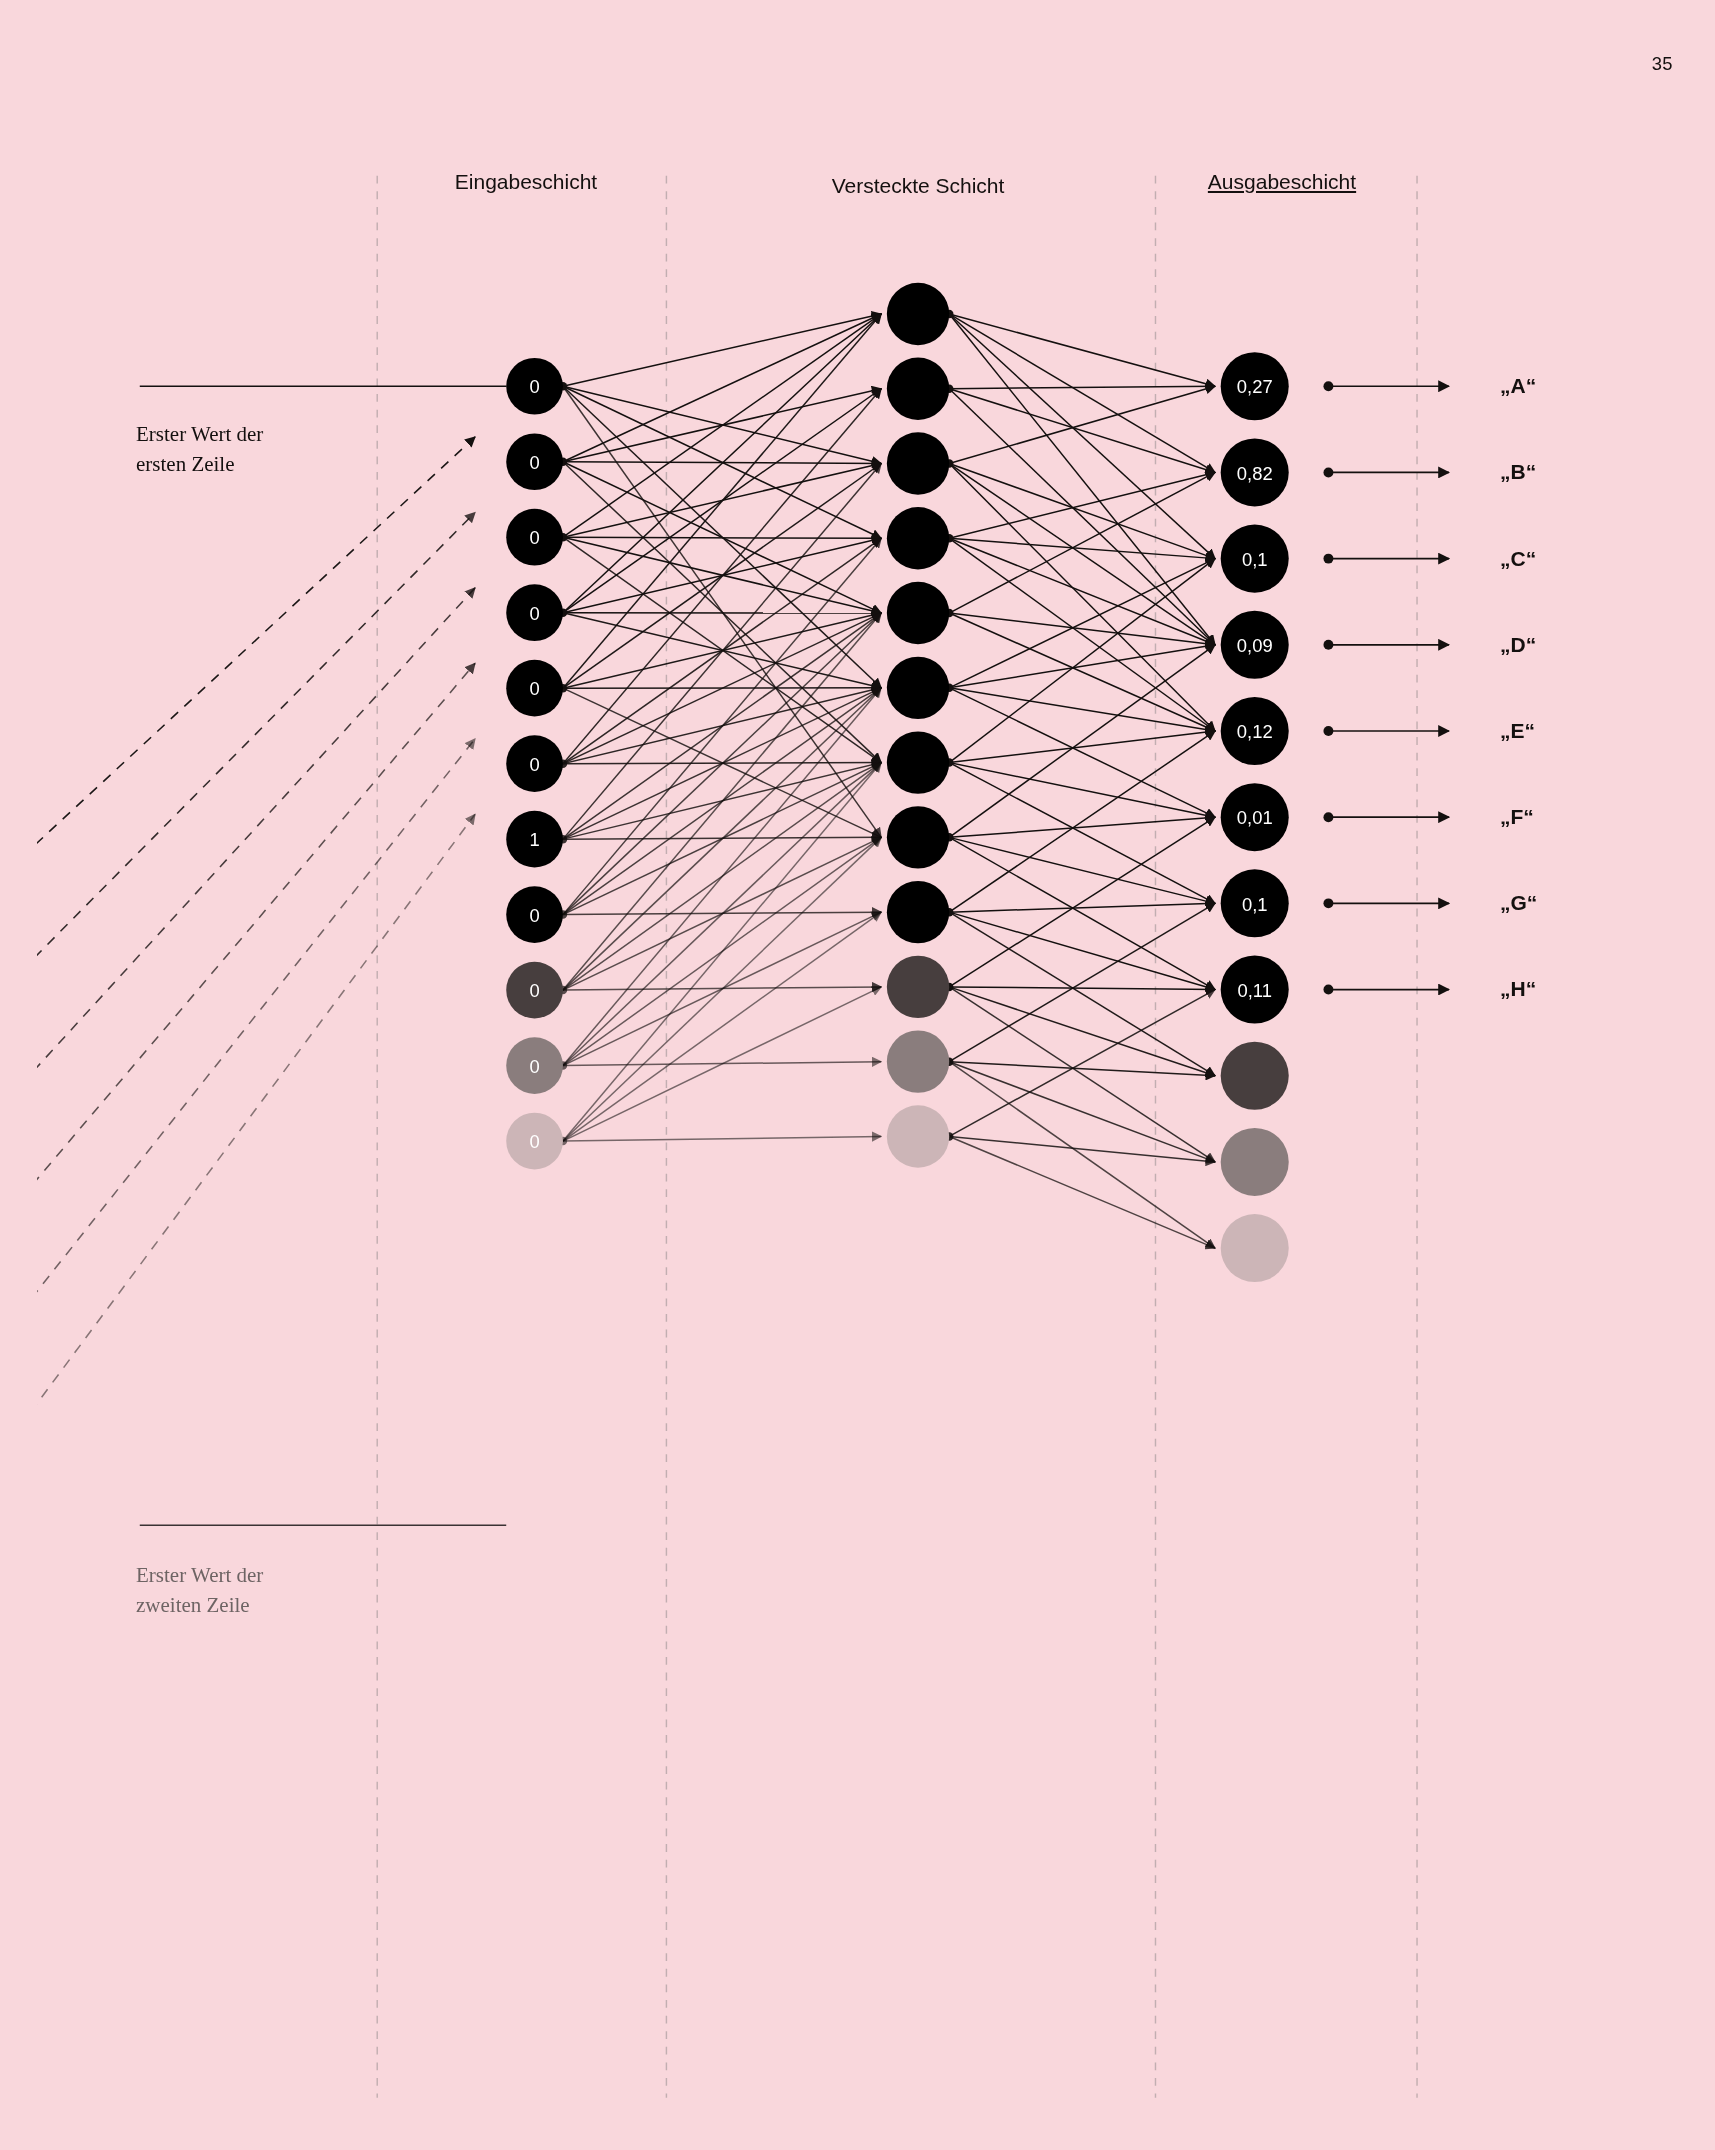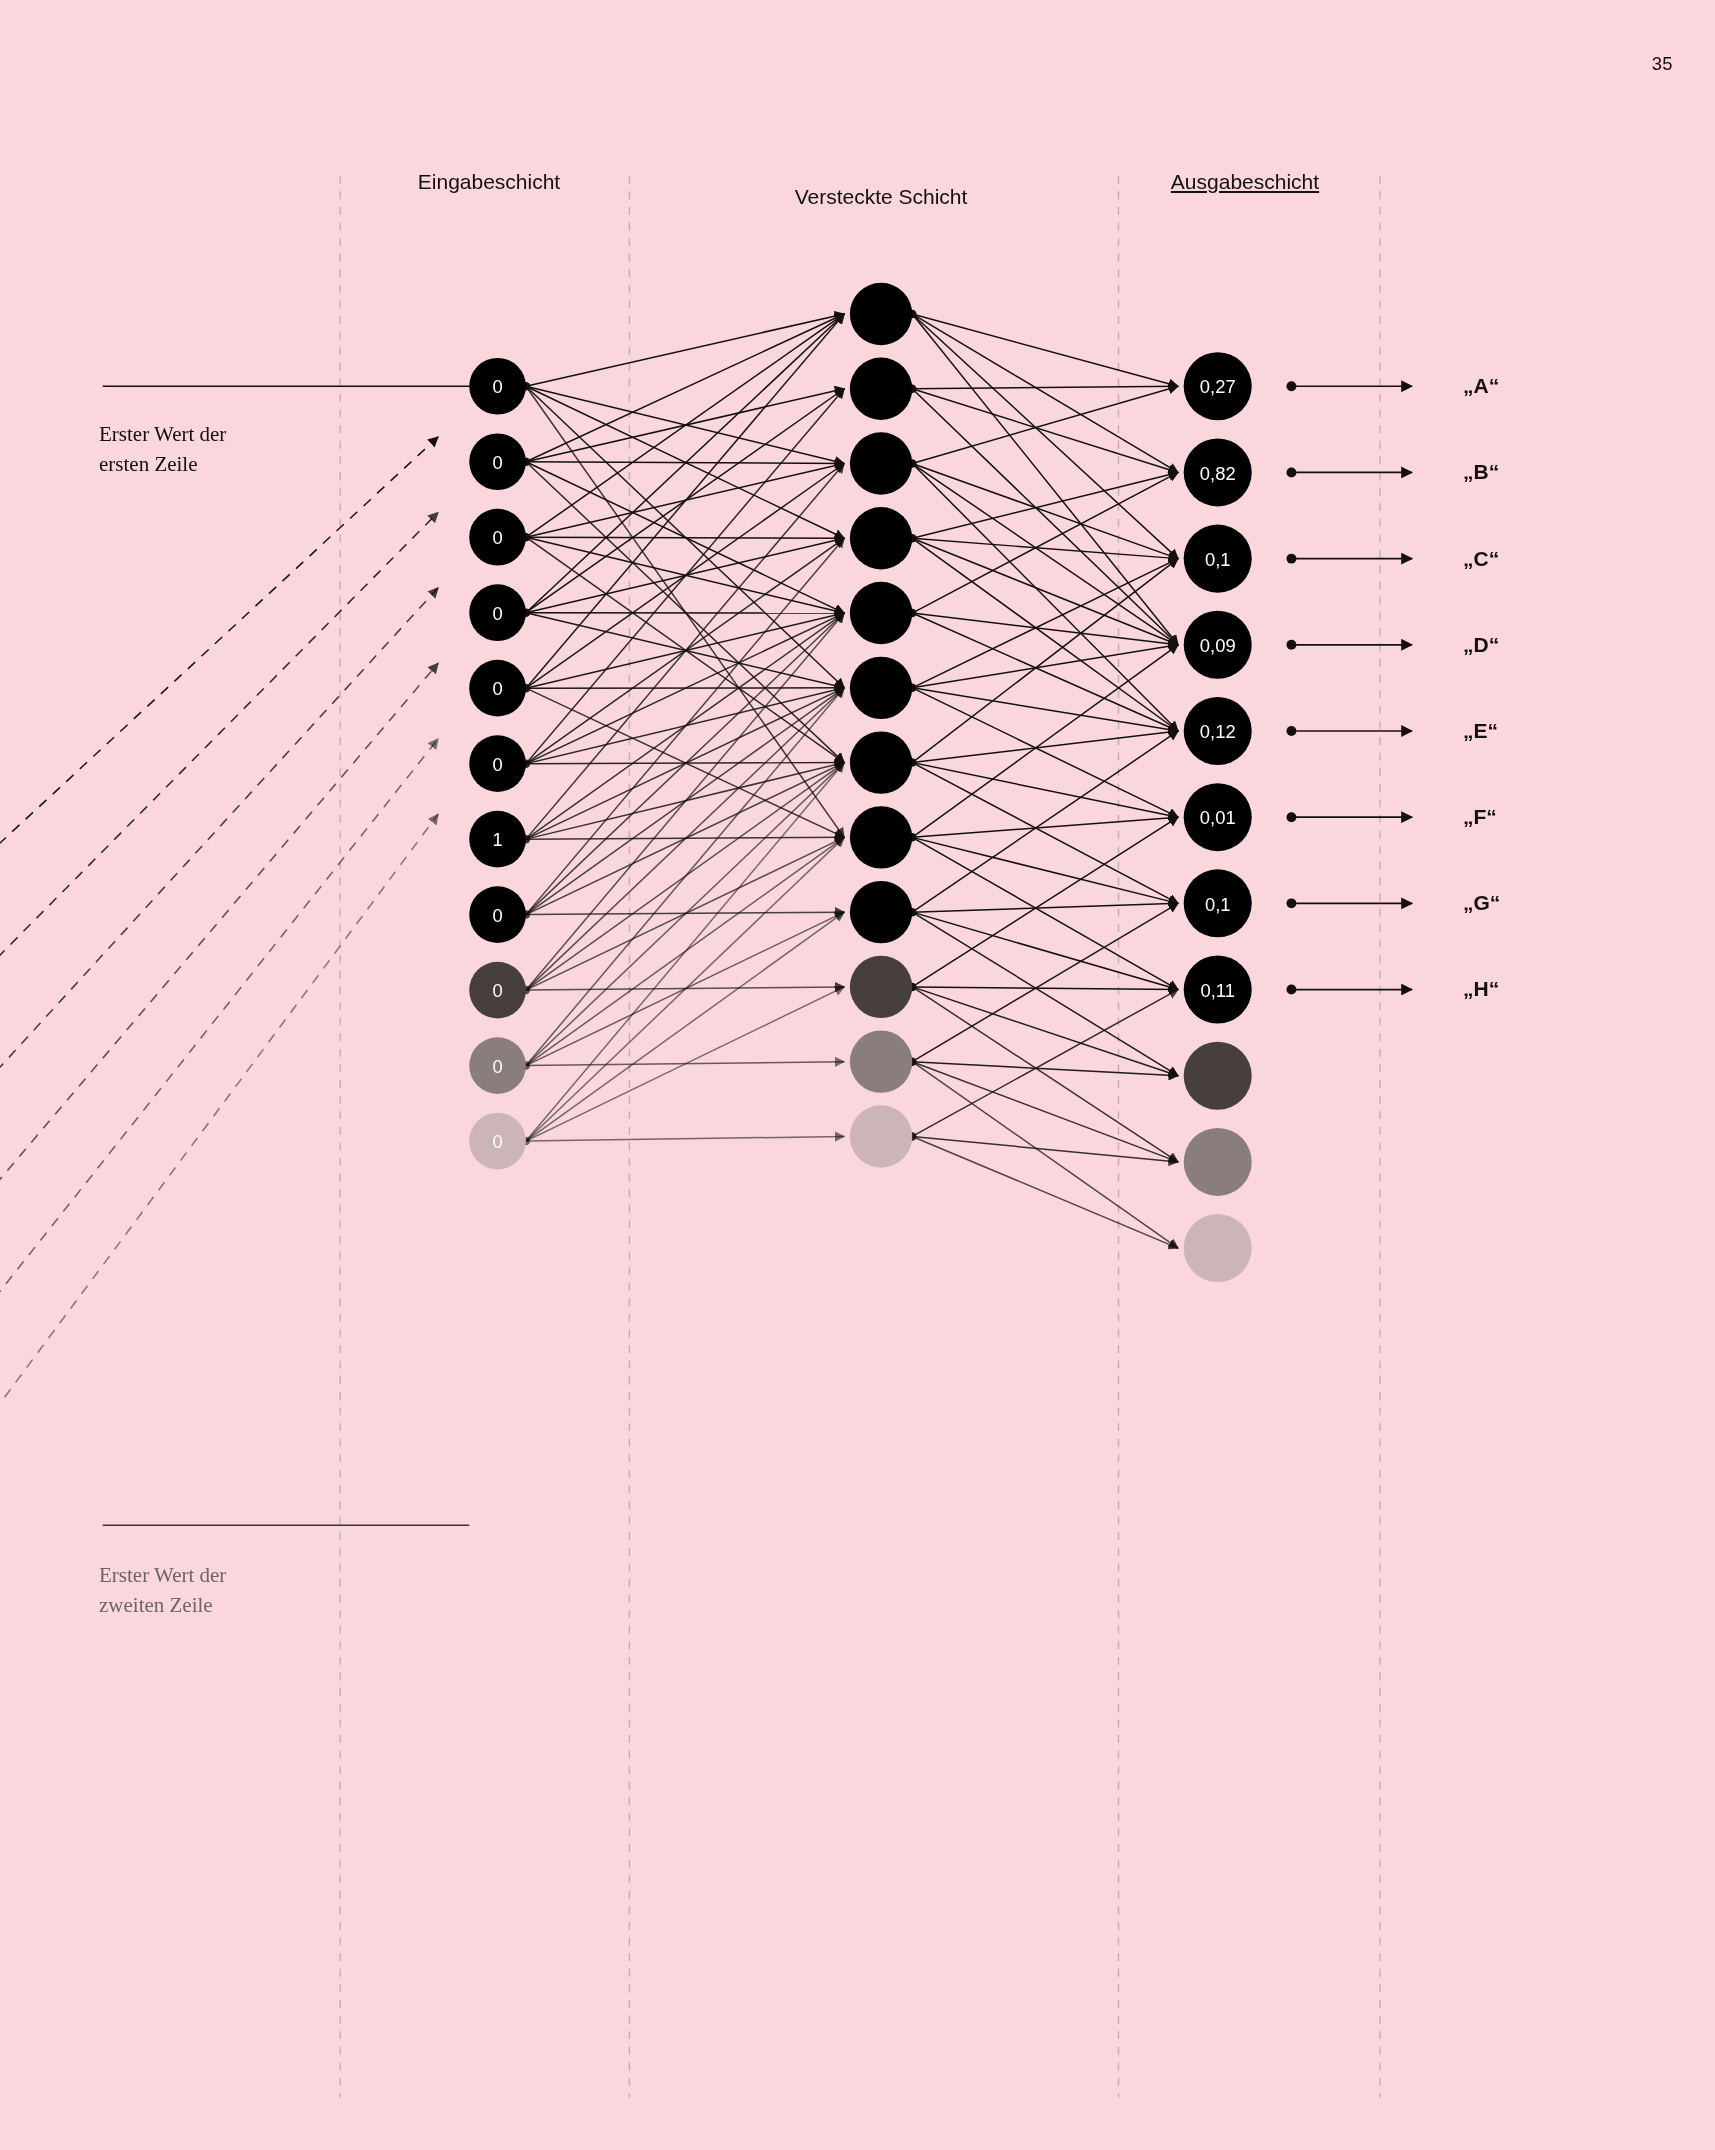--- a/index.html
+++ b/index.html
@@ -3,21 +3,21 @@
 <meta charset="utf-8">
 <style>
   html,body{margin:0;padding:0;}
   body{
     width:1716px;height:2151px;
     background:#f9d7dc;
     font-family:"Liberation Sans", sans-serif;
     overflow:hidden;
     position:relative;
   }
-  #stage{position:absolute;inset:0;}
+  #stage{position:absolute;inset:0;margin-left:37px;}
   svg.net{position:absolute;left:0;top:0;width:1716px;height:2151px;}
   .page-num{
     position:absolute;right:43px;top:53px;
     font-size:18.4px;color:#14100f;letter-spacing:0.4px;
   }
   .col-title{
     position:absolute;text-align:right;
     font-size:21px;color:#14100f;
     transform:translateX(-50%);
     white-space:nowrap;
@@ -336,21 +336,21 @@
       <circle cx="1822" cy="1153" r="7" fill="#14100f"></circle>
       <line x1="1822" y1="1153" x2="1992" y2="1153" stroke="#14100f" stroke-width="2.4" marker-end="url(#m1)"></line>
       <circle cx="1822" cy="1274.6" r="7" fill="#14100f"></circle>
       <line x1="1822" y1="1274.6" x2="1992" y2="1274.6" stroke="#14100f" stroke-width="2.4" marker-end="url(#m1)"></line>
       <circle cx="1822" cy="1396.1999999999998" r="7" fill="#14100f"></circle>
       <line x1="1822" y1="1396.1999999999998" x2="1992" y2="1396.1999999999998" stroke="#14100f" stroke-width="2.4" marker-end="url(#m1)"></line>
     </svg>
 
   <div id="titles">
       <div class="col-title" style="left: 489px; top: 170px;">Eingabeschicht</div>
-      <div class="col-title" style="left: 881px; top: 185px;">Versteckte Schicht</div>
+      <div class="col-title" style="left: 881px; top: 174px;">Versteckte Schicht</div>
       <div class="col-title" style="left: 1245px; top: 170px; text-decoration: underline;">Ausgabeschicht</div>
     </div>
   <div id="annots">
       <div class="side-label primary" style="left: 99px; top: 420px; color: rgb(20, 16, 15);">Erster Wert der
 ersten Zeile</div>
       <div class="side-label secondary" style="left: 99px; top: 1561px; color: rgb(110, 100, 100);">Erster Wert der
 zweiten Zeile</div>
     </div>
   <div id="outlabels">
       <div class="out-label" style="left: 1463px; top: 386px;">„A“</div>

